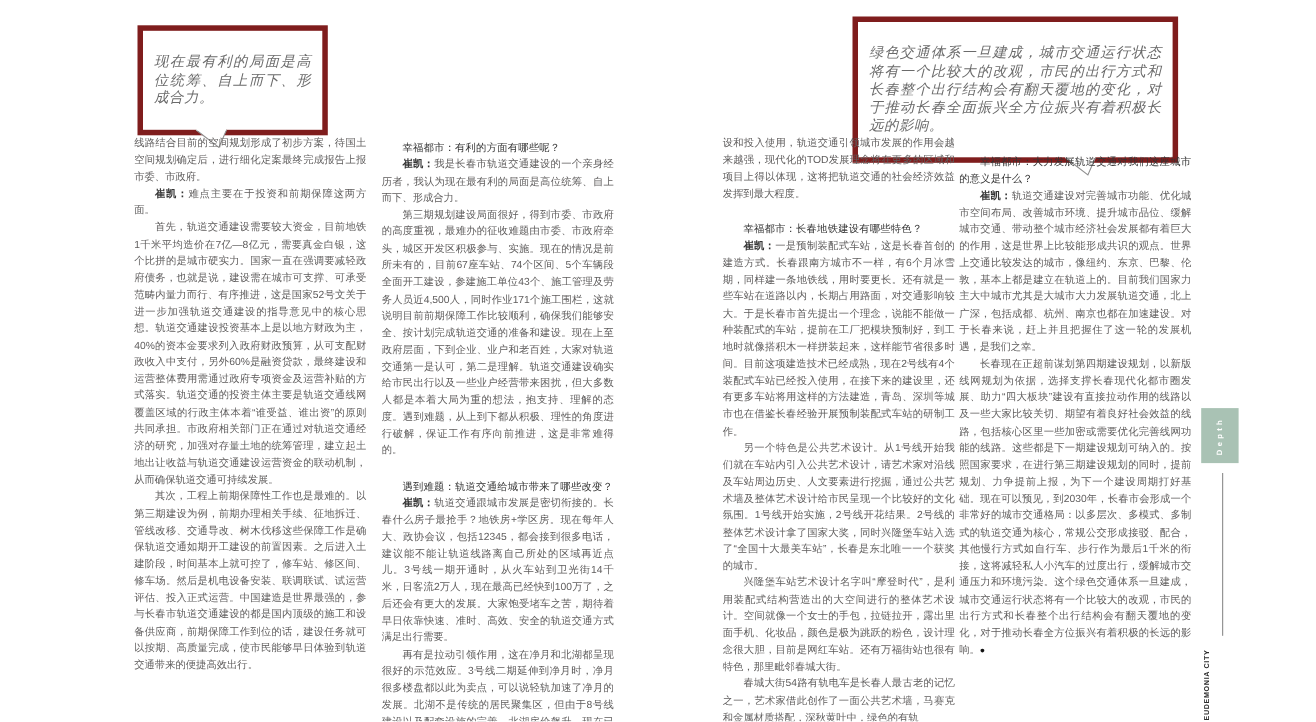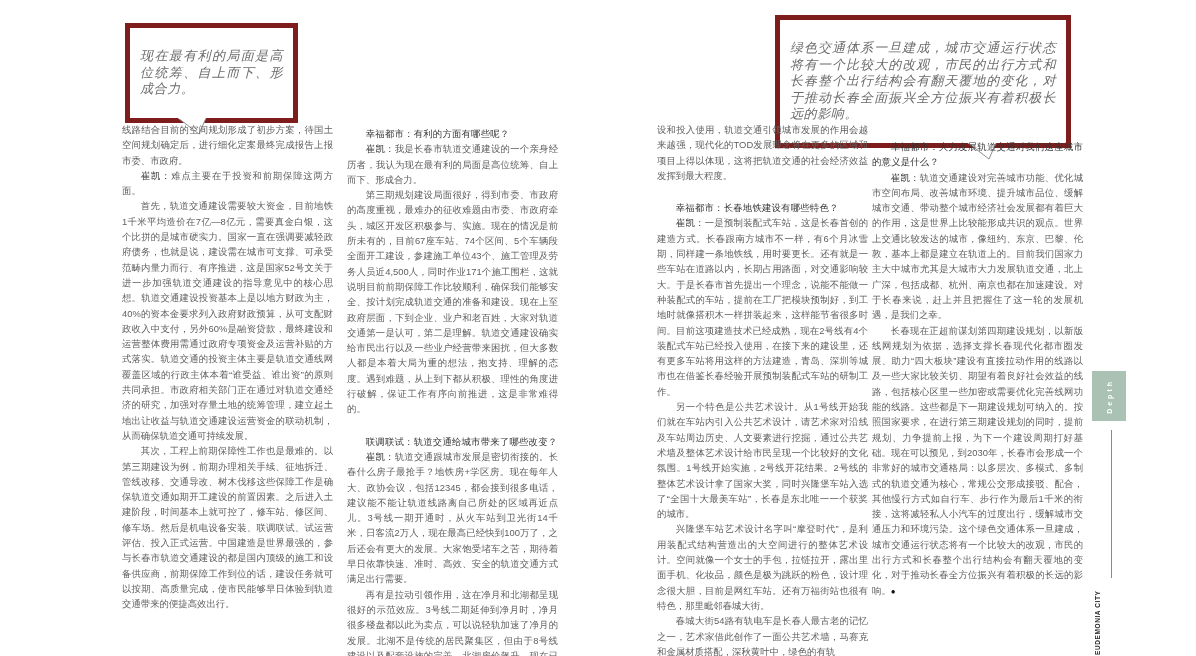--- a/index.html
+++ b/index.html
@@ -24,21 +24,21 @@
     font-size:9.4px;line-height:15.3px;color:#5f5d5d;
     text-align:justify;
   }
   .col1{left:122px;} .col2{left:347px;} .col3{left:657px;} .col4{left:872px;}
   .para{text-indent:2em;margin:0;}
   .para.lead{text-indent:0;}
   .para.heading{
     font-weight:normal;color:#343434;margin-top:17px;letter-spacing:.2px;
   }
   .para.heading.first{margin-top:4px;}
-  .speaker{font-weight:normal;color:#343434;margin-top:30px;}
+  .speaker{font-weight:bold;color:#343434;margin-top:30px;}
   .endmark{font-style:normal;color:#111;font-size:8px;letter-spacing:0;}
   
   .depth-tab{
     position:absolute;left:1092px;top:371px;width:34px;height:50px;
     display:flex;align-items:center;justify-content:center;
   }
   .depth-tab span{
     writing-mode:vertical-rl;transform:rotate(180deg);
     color:#ffffff;font-size:7px;letter-spacing:3px;font-weight:bold;
   }
@@ -73,21 +73,21 @@
   <div class="col col1">
       <p class="para lead">线路结合目前的空间规划形成了初步方案，待国土空间规划确定后，进行细化定案最终完成报告上报市委、市政府。</p>
       <p class="para answer"><span class="speaker">崔凯：</span>难点主要在于投资和前期保障这两方面。</p>
       <p class="para body">首先，轨道交通建设需要较大资金，目前地铁1千米平均造价在7亿—8亿元，需要真金白银，这个比拼的是城市硬实力。国家一直在强调要减轻政府债务，也就是说，建设需在城市可支撑、可承受范畴内量力而行、有序推进，这是国家52号文关于进一步加强轨道交通建设的指导意见中的核心思想。轨道交通建设投资基本上是以地方财政为主，40%的资本金要求列入政府财政预算，从可支配财政收入中支付，另外60%是融资贷款，最终建设和运营整体费用需通过政府专项资金及运营补贴的方式落实。轨道交通的投资主体主要是轨道交通线网覆盖区域的行政主体本着“谁受益、谁出资”的原则共同承担。市政府相关部门正在通过对轨道交通经济的研究，加强对存量土地的统筹管理，建立起土地出让收益与轨道交通建设运营资金的联动机制，从而确保轨道交通可持续发展。</p>
       <p class="para body">其次，工程上前期保障性工作也是最难的。以第三期建设为例，前期办理相关手续、征地拆迁、管线改移、交通导改、树木伐移这些保障工作是确保轨道交通如期开工建设的前置因素。之后进入土建阶段，时间基本上就可控了，修车站、修区间、修车场。然后是机电设备安装、联调联试、试运营评估、投入正式运营。中国建造是世界最强的，参与长春市轨道交通建设的都是国内顶级的施工和设备供应商，前期保障工作到位的话，建设任务就可以按期、高质量完成，使市民能够早日体验到轨道交通带来的便捷高效出行。</p>
     </div>
   <div class="col col2">
       <p class="para heading first">幸福都市：有利的方面有哪些呢？</p>
       <p class="para answer"><span class="speaker">崔凯：</span>我是长春市轨道交通建设的一个亲身经历者，我认为现在最有利的局面是高位统筹、自上而下、形成合力。</p>
       <p class="para body">第三期规划建设局面很好，得到市委、市政府的高度重视，最难办的征收难题由市委、市政府牵头，城区开发区积极参与、实施。现在的情况是前所未有的，目前67座车站、74个区间、5个车辆段全面开工建设，参建施工单位43个、施工管理及劳务人员近4,500人，同时作业171个施工围栏，这就说明目前前期保障工作比较顺利，确保我们能够安全、按计划完成轨道交通的准备和建设。现在上至政府层面，下到企业、业户和老百姓，大家对轨道交通第一是认可，第二是理解。轨道交通建设确实给市民出行以及一些业户经营带来困扰，但大多数人都是本着大局为重的想法，抱支持、理解的态度。遇到难题，从上到下都从积极、理性的角度进行破解，保证工作有序向前推进，这是非常难得的。</p>
-      <p class="para heading">联调联试：轨道交通给城市带来了哪些改变？</p>
+      <p class="para heading">遇到难题：轨道交通给城市带来了哪些改变？</p>
       <p class="para answer"><span class="speaker">崔凯：</span>轨道交通跟城市发展是密切衔接的。长春什么房子最抢手？地铁房+学区房。现在每年人大、政协会议，包括12345，都会接到很多电话，建议能不能让轨道线路离自己所处的区域再近点儿。3号线一期开通时，从火车站到卫光街14千米，日客流2万人，现在最高已经快到100万了，之后还会有更大的发展。大家饱受堵车之苦，期待着早日依靠快速、准时、高效、安全的轨道交通方式满足出行需要。</p>
       <p class="para body">再有是拉动引领作用，这在净月和北湖都呈现很好的示范效应。3号线二期延伸到净月时，净月很多楼盘都以此为卖点，可以说轻轨加速了净月的发展。北湖不是传统的居民聚集区，但由于8号线建设以及配套设施的完善，北湖房价飙升，现在已经跟南部新城差不多了。随着线路的陆续开工建</p>
     </div>
   <div class="col col3">
       <p class="para lead">设和投入使用，轨道交通引领城市发展的作用会越来越强，现代化的TOD发展理念将在更多的区域和项目上得以体现，这将把轨道交通的社会经济效益发挥到最大程度。</p>
       <p class="para heading">幸福都市：长春地铁建设有哪些特色？</p>
       <p class="para answer"><span class="speaker">崔凯：</span>一是预制装配式车站，这是长春首创的建造方式。长春跟南方城市不一样，有6个月冰雪期，同样建一条地铁线，用时要更长。还有就是一些车站在道路以内，长期占用路面，对交通影响较大。于是长春市首先提出一个理念，说能不能做一种装配式的车站，提前在工厂把模块预制好，到工地时就像搭积木一样拼装起来，这样能节省很多时间。目前这项建造技术已经成熟，现在2号线有4个装配式车站已经投入使用，在接下来的建设里，还有更多车站将用这样的方法建造，青岛、深圳等城市也在借鉴长春经验开展预制装配式车站的研制工作。</p>
       <p class="para body">另一个特色是公共艺术设计。从1号线开始我们就在车站内引入公共艺术设计，请艺术家对沿线及车站周边历史、人文要素进行挖掘，通过公共艺术墙及整体艺术设计给市民呈现一个比较好的文化氛围。1号线开始实施，2号线开花结果。2号线的整体艺术设计拿了国家大奖，同时兴隆堡车站入选了“全国十大最美车站”，长春是东北唯一一个获奖的城市。</p>
       <p class="para body">兴隆堡车站艺术设计名字叫“摩登时代”，是利用装配式结构营造出的大空间进行的整体艺术设计。空间就像一个女士的手包，拉链拉开，露出里面手机、化妆品，颜色是极为跳跃的粉色，设计理念很大胆，目前是网红车站。还有万福街站也很有特色，那里毗邻春城大街。</p>
       <p class="para body">春城大街54路有轨电车是长春人最古老的记忆之一，艺术家借此创作了一面公共艺术墙，马赛克和金属材质搭配，深秋黄叶中，绿色的有轨</p>

